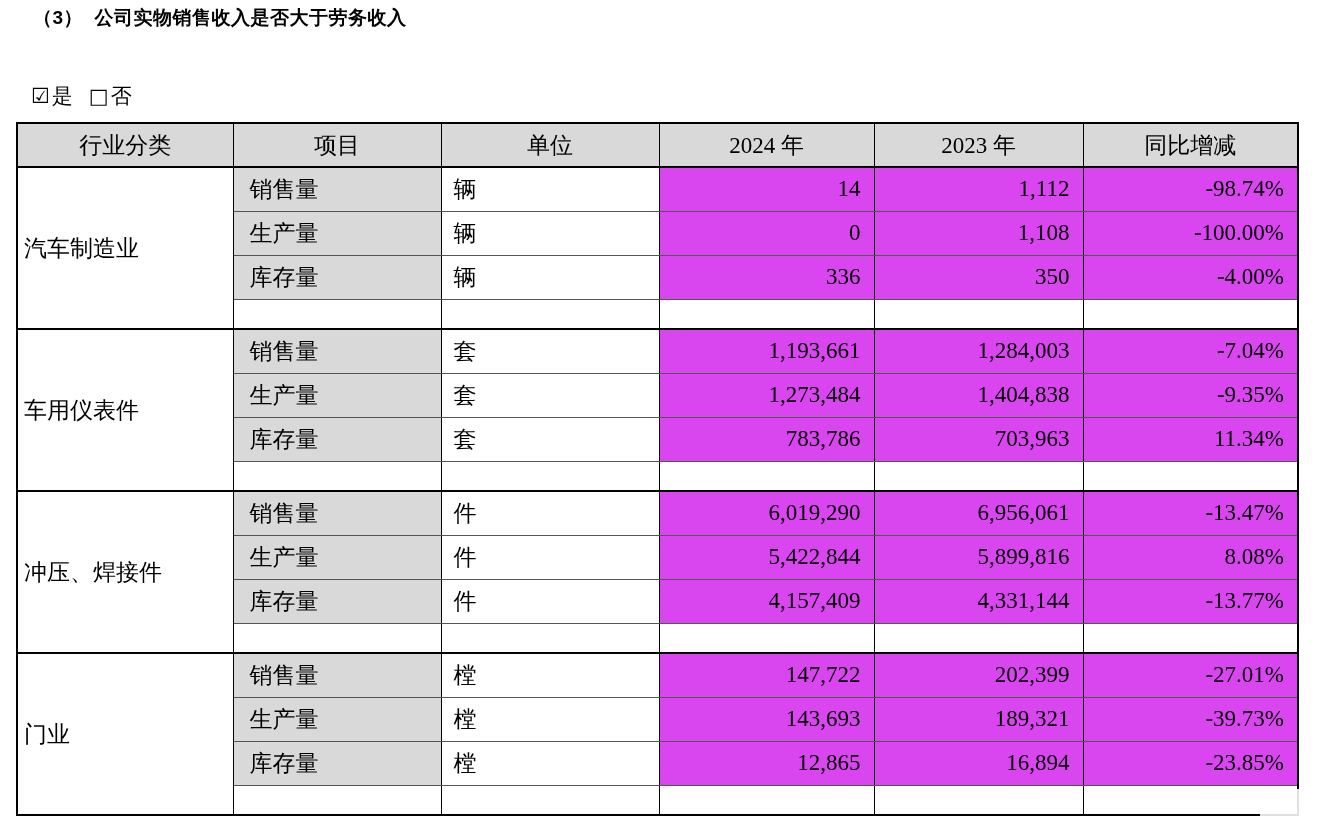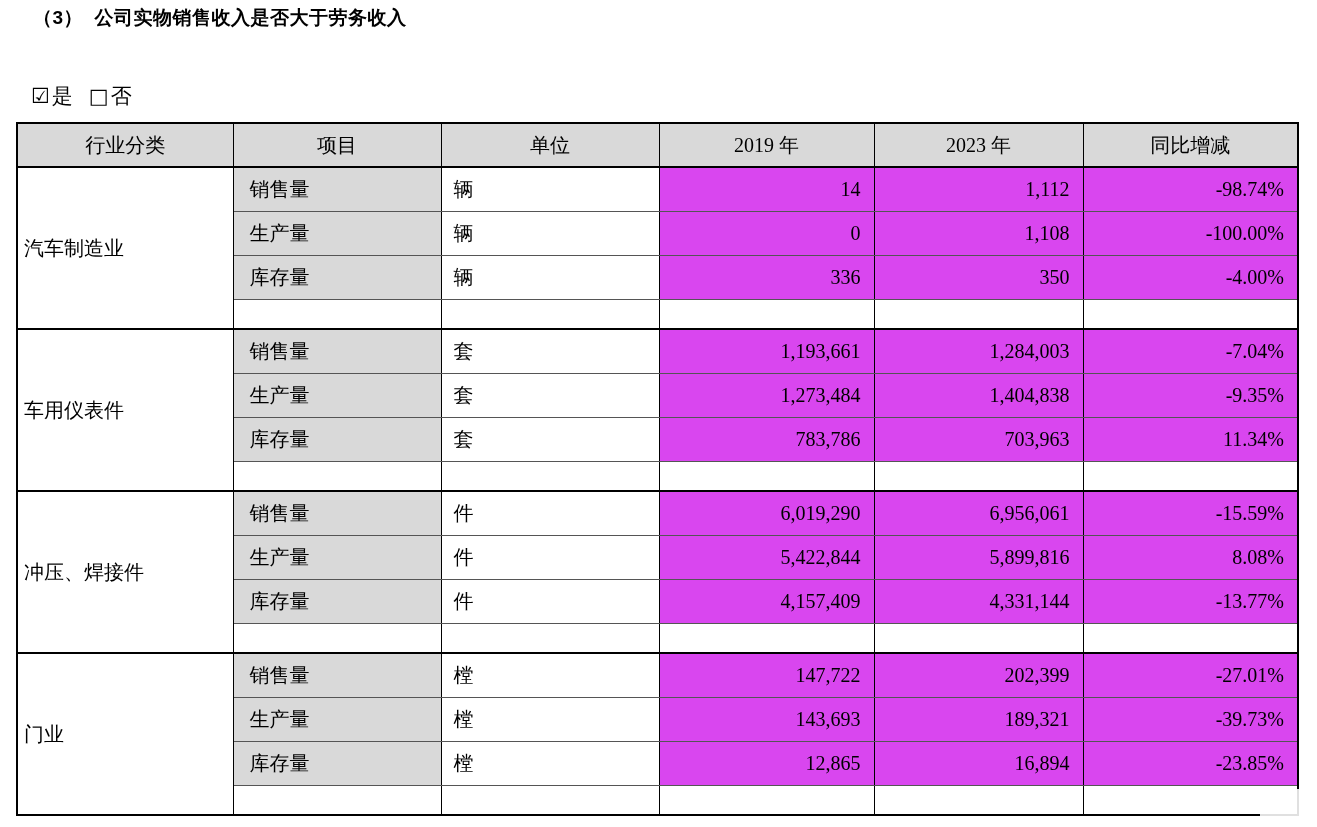--- a/index.html
+++ b/index.html
@@ -44,21 +44,21 @@
     width: 12px;
   }
   table.report-table {
     position: absolute;
     top: 122px;
     left: 16px;
     width: 1281px;
     border-collapse: collapse;
     table-layout: fixed;
     border: 2px solid #000;
-    font-size: 20px;
+    font-size: 23px;
   }
   .report-table th {
     height: 42px;
     background: #d9d9d9;
     font-weight: 400;
     text-align: center;
     border-left: 1px solid #000;
     border-right: 1px solid #000;
     border-bottom: 2px solid #000;
     padding: 0;
@@ -128,21 +128,21 @@
     <col style="width:218px">
     <col style="width:215px">
     <col style="width:209px">
     <col style="width:215px">
   </colgroup>
   <thead>
     <tr>
       <th>行业分类</th>
       <th>项目</th>
       <th>单位</th>
-      <th>2019 年</th>
+      <th>2024 年</th>
       <th>2023 年</th>
       <th>同比增减</th>
     </tr>
   </thead>
   <tbody id="table-body">
       <tr class="item-row group-start">
         <td class="industry-cell" rowspan="4">汽车制造业</td>
         <td class="item-cell">销售量</td>
         <td class="unit-cell">辆</td>
         <td class="num-cell">14</td>
@@ -198,21 +198,21 @@
         <td class="empty-cell"></td>
         <td class="empty-cell"></td>
         <td class="empty-cell"></td>
       </tr>
       <tr class="item-row group-start">
         <td class="industry-cell" rowspan="4">冲压、焊接件</td>
         <td class="item-cell">销售量</td>
         <td class="unit-cell">件</td>
         <td class="num-cell">6,019,290</td>
         <td class="num-cell">6,956,061</td>
-        <td class="num-cell">-15.59%</td>
+        <td class="num-cell">-13.47%</td>
       </tr>
       <tr class="item-row">
         <td class="item-cell">生产量</td>
         <td class="unit-cell">件</td>
         <td class="num-cell">5,422,844</td>
         <td class="num-cell">5,899,816</td>
         <td class="num-cell">8.08%</td>
       </tr>
       <tr class="item-row">
         <td class="item-cell">库存量</td>

